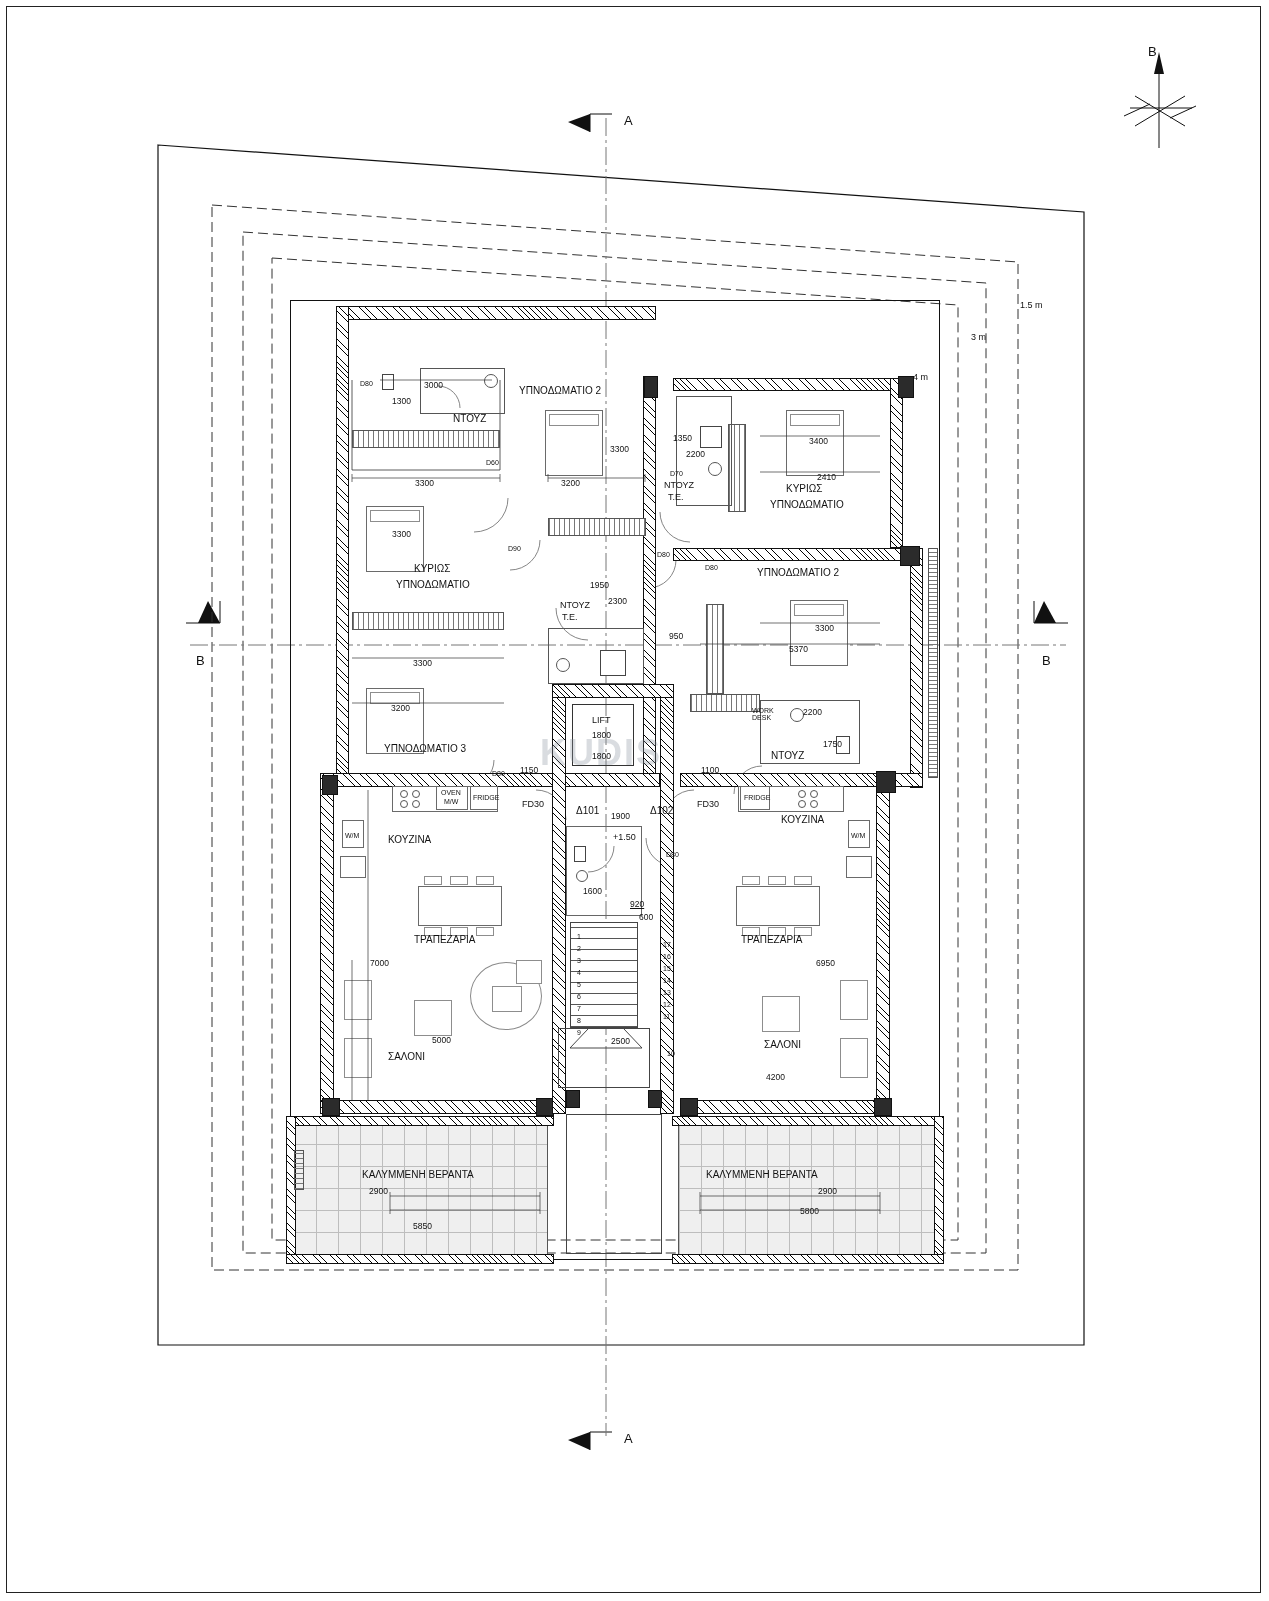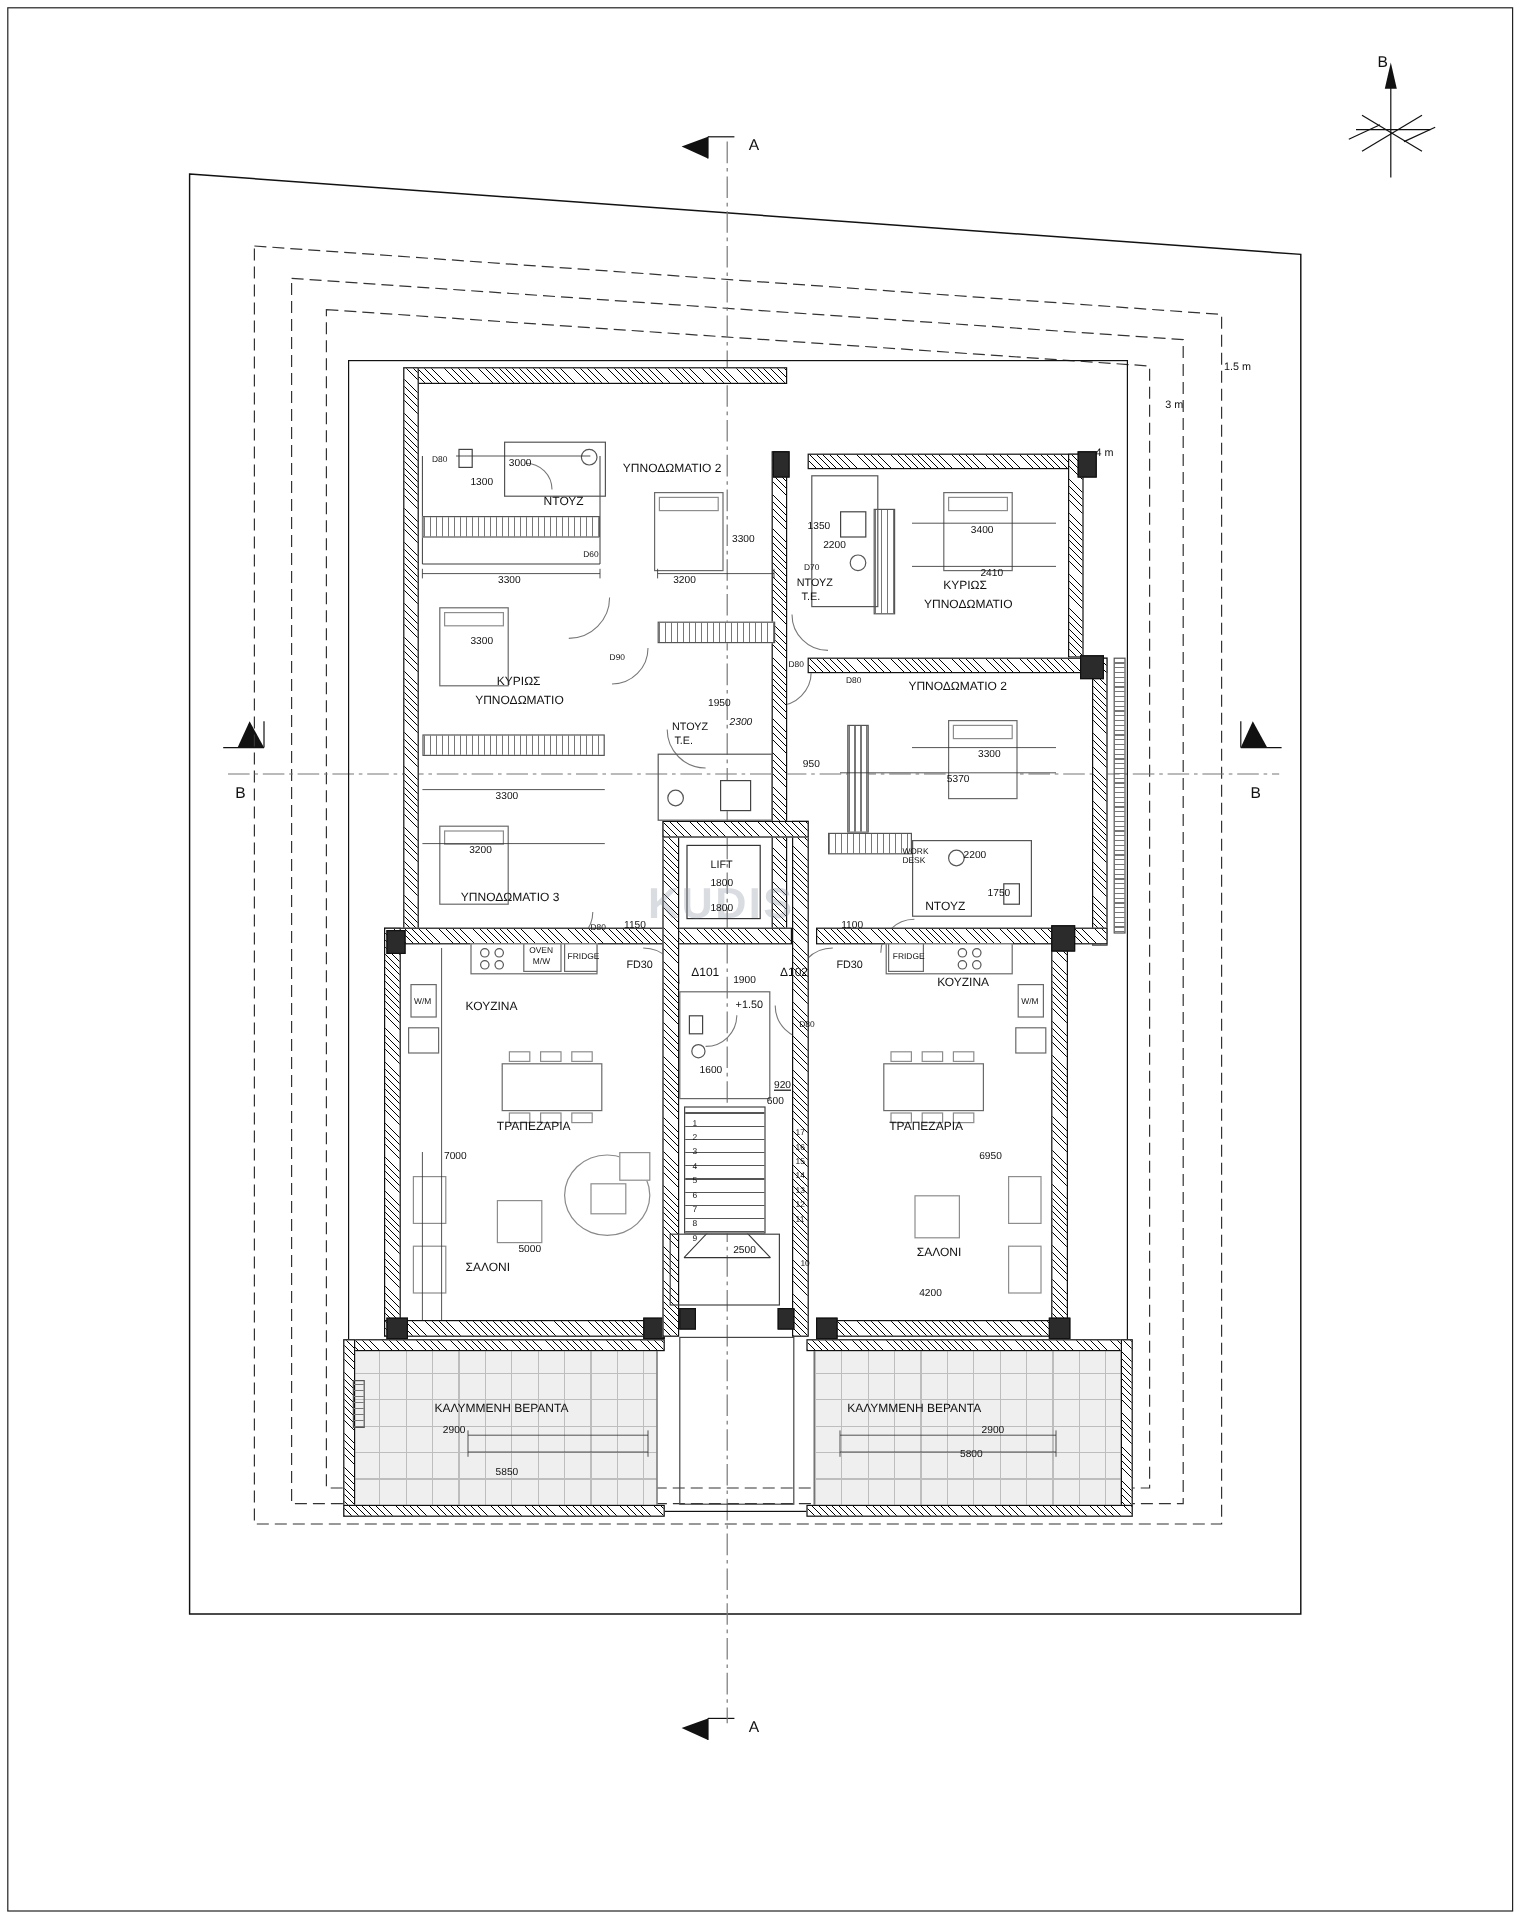--- a/index.html
+++ b/index.html
@@ -400,29 +400,29 @@
   <div class="txt dim" style="left:413px;top:659px;">3300</div>
   <div class="txt dim" style="left:561px;top:479px;">3200</div>
   <div class="txt dim" style="left:391px;top:704px;">3200</div>
   <div class="txt dim" style="left:370px;top:959px;">7000</div>
   <div class="txt dim" style="left:432px;top:1036px;">5000</div>
   <div class="txt dim" style="left:369px;top:1187px;">2900</div>
   <div class="txt dim" style="left:413px;top:1222px;">5850</div>
 
   <div class="txt dim" style="left:610px;top:445px;">3300</div>
   <div class="txt dim" style="left:590px;top:581px;">1950</div>
-  <div class="txt dim" style="left:608px;top:597px;font-style:italic;">2300</div>
+  <div class="txt dim" style="left:608px;top:597px;">2300</div>
   <div class="txt dim" style="left:669px;top:632px;">950</div>
   <div class="txt dim" style="left:520px;top:766px;">1150</div>
   <div class="txt dim" style="left:611px;top:812px;">1900</div>
   <div class="txt dim" style="left:701px;top:766px;">1100</div>
   <div class="txt dim" style="left:592px;top:731px;">1800</div>
   <div class="txt dim" style="left:592px;top:752px;">1800</div>
   <div class="txt dim" style="left:583px;top:887px;">1600</div>
-  <div class="txt dim" style="left:645px;top:900px;text-decoration:underline;">920</div>
+  <div class="txt dim" style="left:630px;top:900px;text-decoration:underline;">920</div>
   <div class="txt dim" style="left:639px;top:913px;">600</div>
   <div class="txt dim" style="left:611px;top:1037px;">2500</div>
 
   <div class="txt dim" style="left:673px;top:434px;">1350</div>
   <div class="txt dim" style="left:686px;top:450px;">2200</div>
   <div class="txt dim" style="left:809px;top:437px;">3400</div>
   <div class="txt dim" style="left:817px;top:473px;">2410</div>
   <div class="txt dim" style="left:815px;top:624px;">3300</div>
   <div class="txt dim" style="left:789px;top:645px;">5370</div>
   <div class="txt dim" style="left:803px;top:708px;">2200</div>

